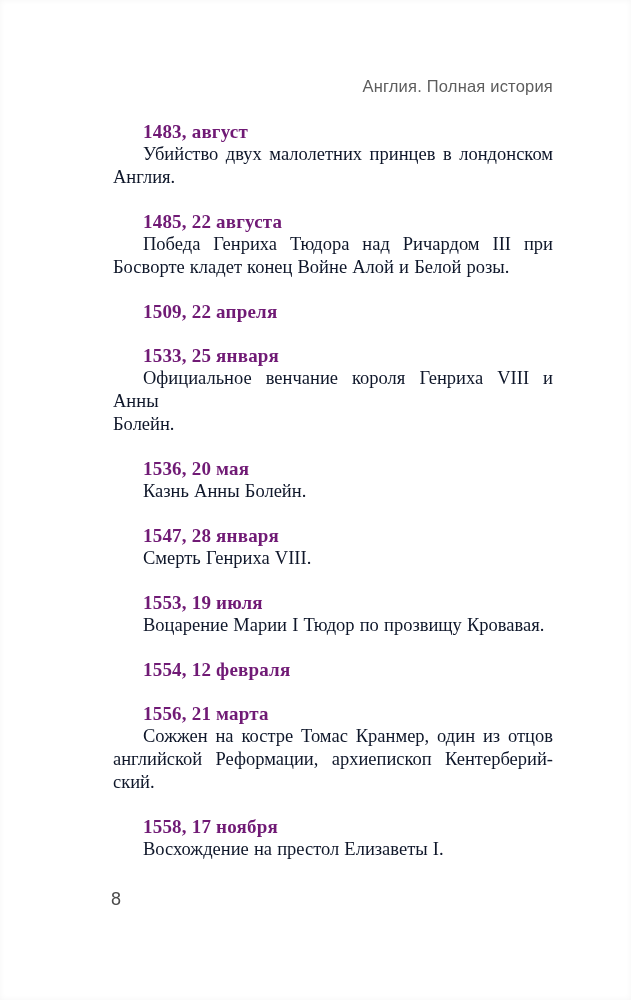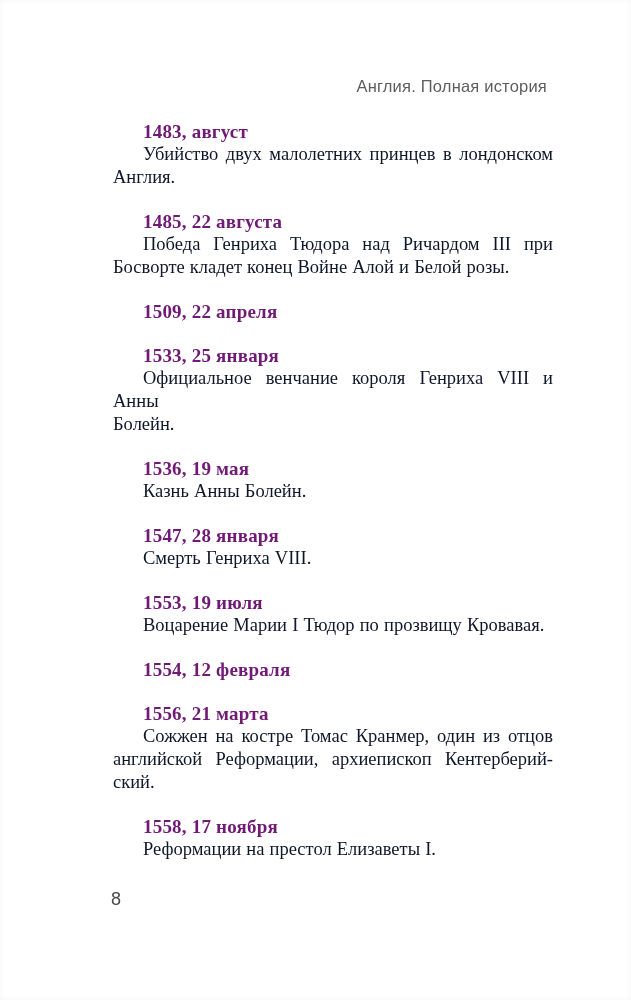--- a/index.html
+++ b/index.html
@@ -25,21 +25,21 @@
     left: 113px;
     top: 76px;
     width: 440px;
   }
   .running-head {
     text-align: right;
     font-family: "Liberation Sans", sans-serif;
     font-size: 16.5px;
     line-height: 20px;
     color: #5d5d5d;
-    margin: 0 6px 24px 0;
+    margin: 0 0 24px 0;
     letter-spacing: 0.2px;
   }
   .entry {
     margin: 0 0 21px 0;
   }
   .entry-date {
     margin: 0;
     padding-left: 30px;
     font-weight: bold;
     font-size: 19px;
@@ -101,21 +101,21 @@
           <p class="entry-date">1509, 22 апреля</p>
         </div>
         <div class="entry">
           <p class="entry-date">1533, 25 января</p>
           <p class="entry-body">
             <span class="line first">Официальное венчание короля Генриха VIII и Анны</span>
             <span class="line last">Болейн.</span>
           </p>
         </div>
         <div class="entry">
-          <p class="entry-date">1536, 19 мая</p>
+          <p class="entry-date">1536, 20 мая</p>
           <p class="entry-body">
             <span class="line first last">Казнь Анны Болейн.</span>
           </p>
         </div>
         <div class="entry">
           <p class="entry-date">1547, 28 января</p>
           <p class="entry-body">
             <span class="line first last">Смерть Генриха VIII.</span>
           </p>
         </div>
@@ -132,20 +132,20 @@
           <p class="entry-date">1556, 21 марта</p>
           <p class="entry-body">
             <span class="line first">Сожжен на костре Томас Кранмер, один из отцов</span>
             <span class="line">английской Реформации, архиепископ Кентерберий-</span>
             <span class="line last">ский.</span>
           </p>
         </div>
         <div class="entry">
           <p class="entry-date">1558, 17 ноября</p>
           <p class="entry-body">
-            <span class="line first last">Реформации на престол Елизаветы I.</span>
+            <span class="line first last">Восхождение на престол Елизаветы I.</span>
           </p>
         </div>
       </div>
   </div>
 
   <div class="page-number">8</div>
 </div>
 
 </body></html>

